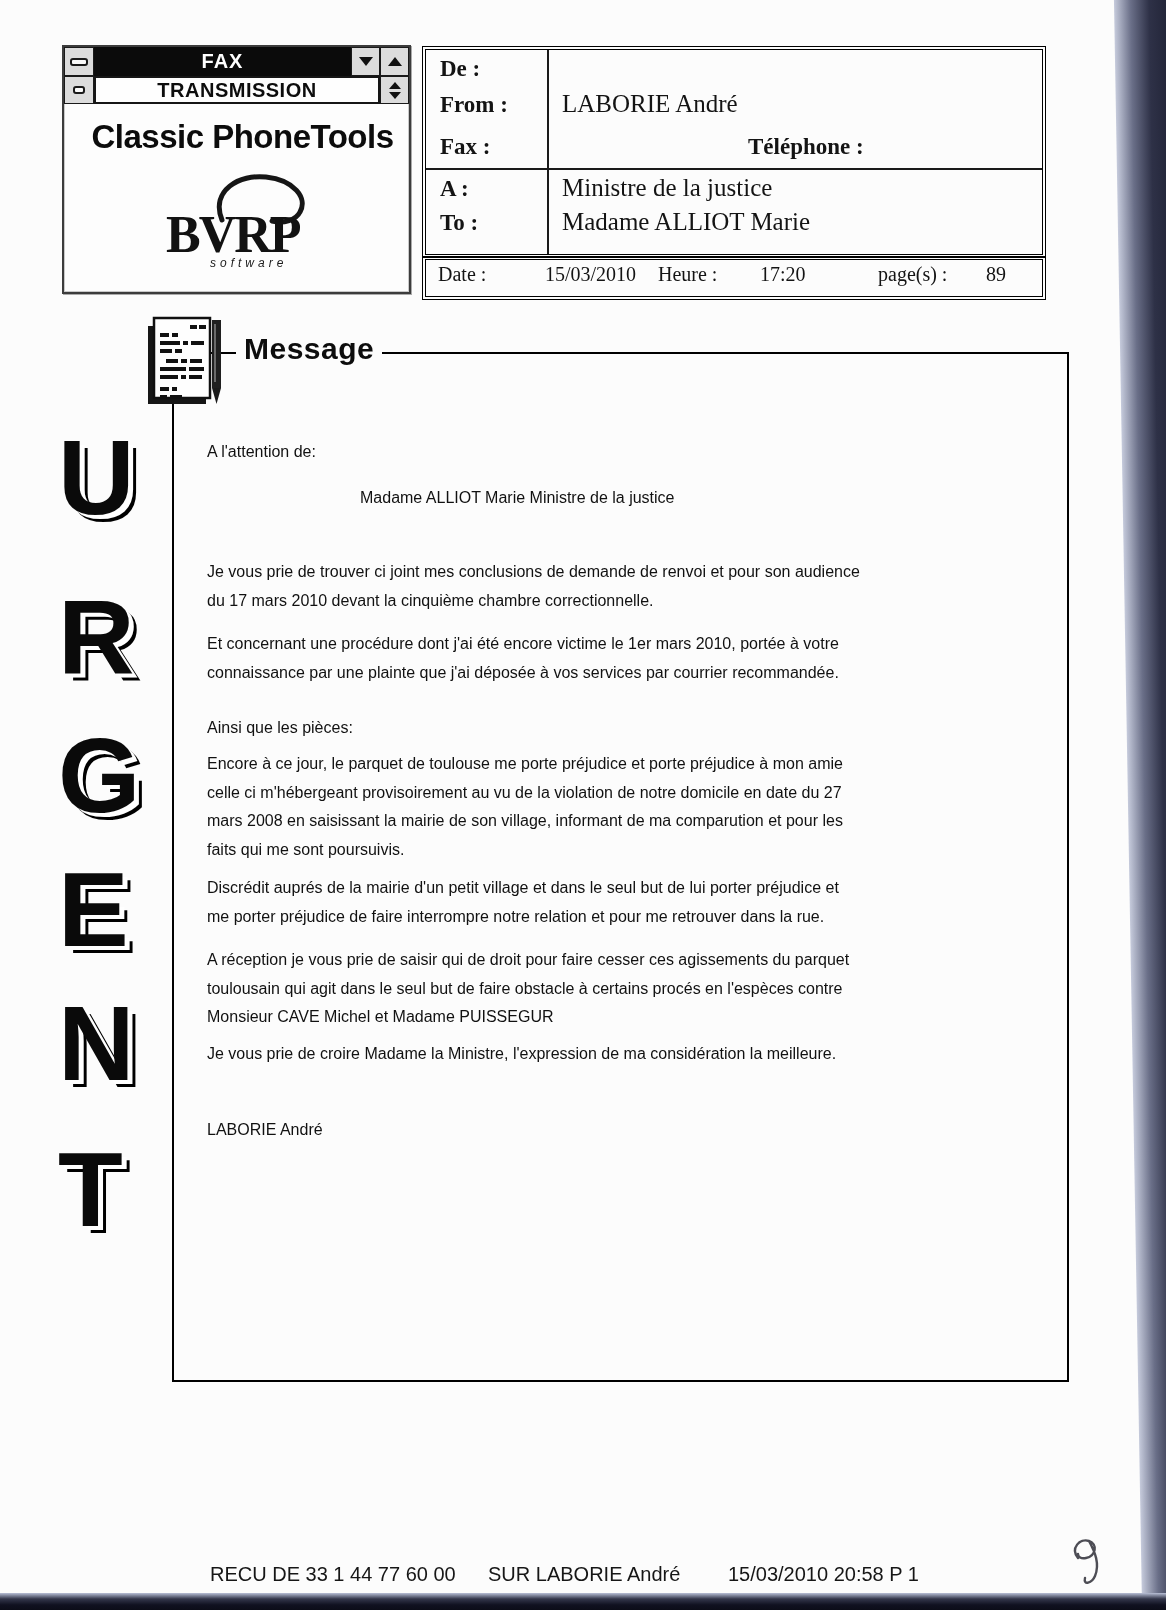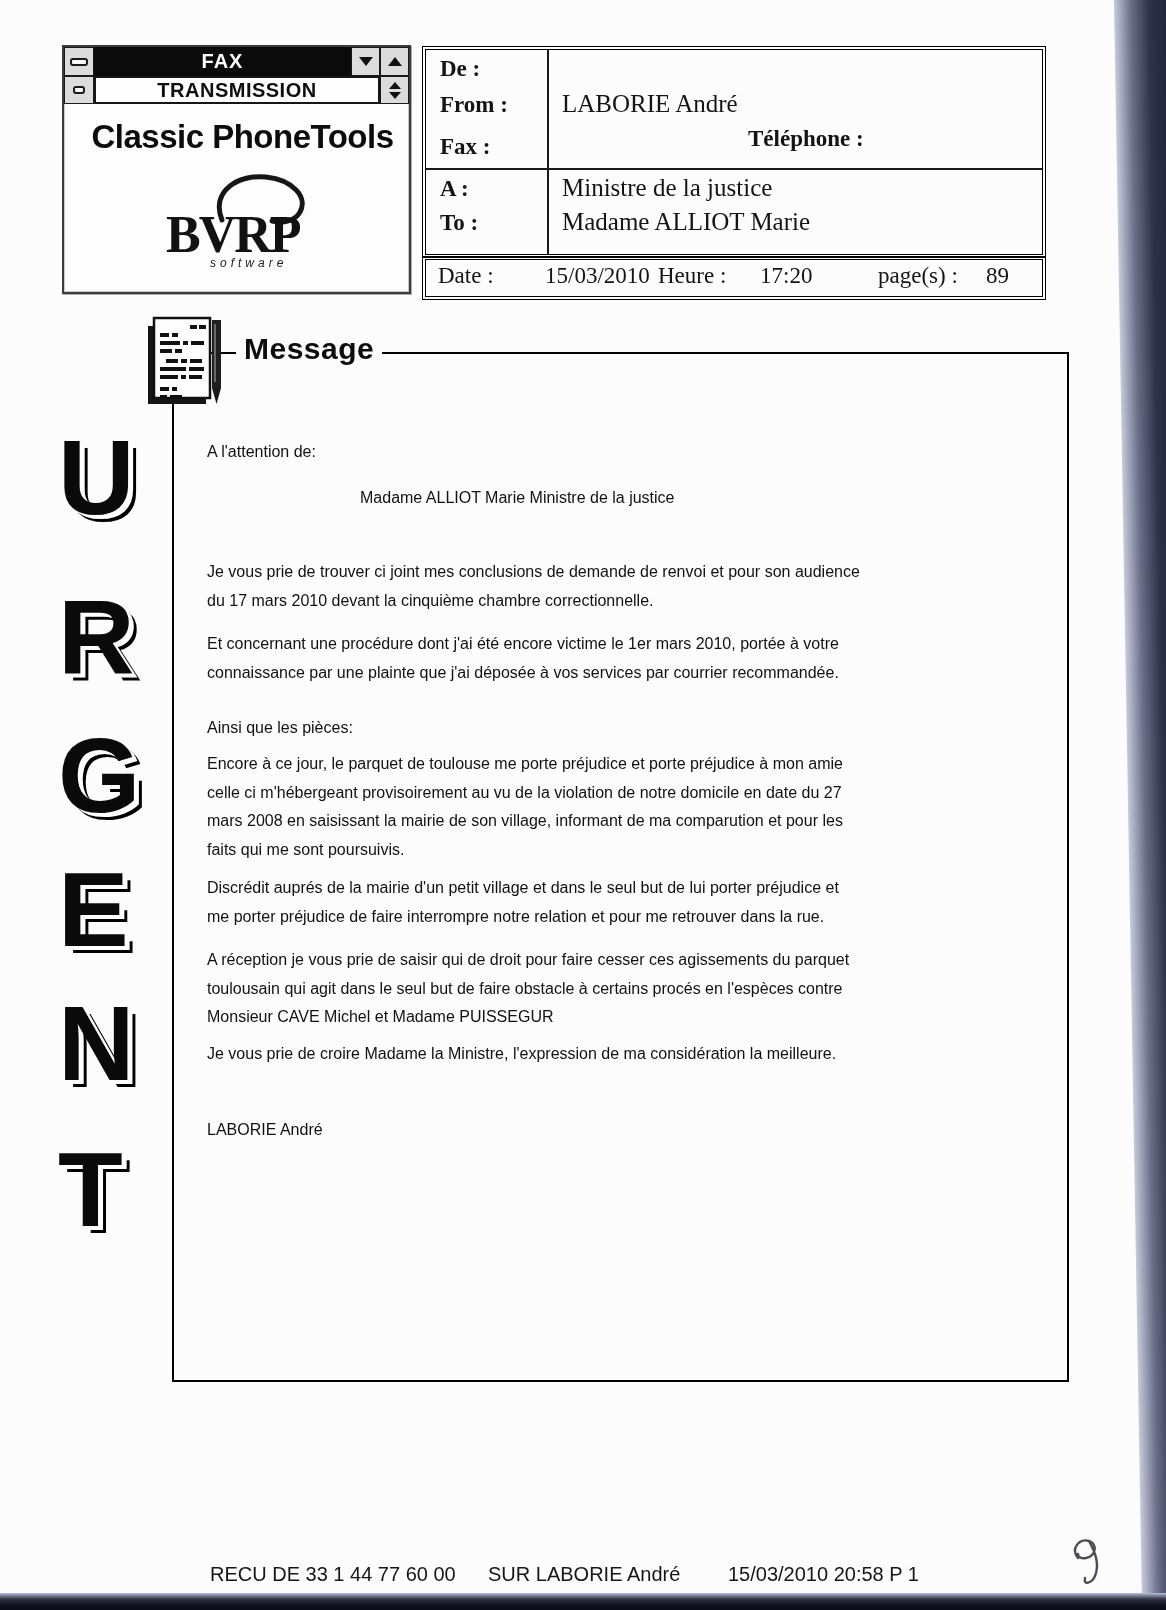--- a/index.html
+++ b/index.html
@@ -31,21 +31,21 @@
   .app-name{margin-top:14px;text-align:center;font-weight:bold;font-size:33px;letter-spacing:-.5px;color:#0c0c0c;padding-left:12px;}
   .logo-wrap{position:relative;width:170px;margin:8px auto 0;}
   
   .recipient-box{position:absolute;left:422px;top:46px;width:616px;height:204px;border:4px double #000;
                  font-family:"Liberation Serif",serif;}
   .recipient-box .vdiv{position:absolute;left:121px;top:0;bottom:0;width:2px;background:#1a1a1a;}
   .recipient-box .hrule{position:absolute;left:0;right:0;top:118px;height:2px;background:#1a1a1a;}
   .rb-label{position:absolute;font-weight:bold;font-size:23px;white-space:nowrap;}
   .rb-value{position:absolute;font-size:25px;white-space:nowrap;}
   .date-box{position:absolute;left:422px;top:256px;width:616px;height:36px;border:4px double #000;
-            font-family:"Liberation Serif",serif;font-size:23px;}
+            font-family:"Liberation Serif",serif;font-size:20px;}
   .date-box span{position:absolute;top:3px;white-space:nowrap;}
   
   .message-box{position:absolute;left:172px;top:352px;width:893px;height:1026px;border:2px solid #000000;}
   .message-legend{position:absolute;top:-22px;left:62px;background:#fcfcfc;padding:0 8px;
                   font-weight:bold;font-size:30px;color:#0d0d0d;letter-spacing:.5px;}
   .message-icon{position:absolute;top:-40px;left:-28px;}
   
   .urgent-letter{position:absolute;left:58px;font-weight:bold;font-size:106px;line-height:1;color:#0a0a0a;
                  font-family:"Liberation Sans",sans-serif;
                  text-shadow:5px 4px 0 #ffffff, 8px 7px 0 #000000;}
@@ -107,21 +107,21 @@
     </div>
   </div>
 
   <div class="recipient-box">
     <div class="vdiv"></div>
     <div class="hrule"></div>
     <span class="rb-label" style="left:14px;top:6px;">De :</span>
     <span class="rb-label" style="left:14px;top:42px;">From :</span>
     <span class="rb-value" style="left:136px;top:40px;">LABORIE André</span>
     <span class="rb-label" style="left:14px;top:84px;">Fax :</span>
-    <span class="rb-label" style="left:322px;top:76px;">Téléphone :</span>
+    <span class="rb-label" style="left:322px;top:84px;">Téléphone :</span>
     <span class="rb-label" style="left:14px;top:126px;">A :</span>
     <span class="rb-value" style="left:136px;top:124px;">Ministre de la justice</span>
     <span class="rb-label" style="left:14px;top:160px;">To :</span>
     <span class="rb-value" style="left:136px;top:158px;">Madame ALLIOT Marie</span>
   </div>
 
   <div class="date-box">
     <span style="left:12px;">Date :</span>
     <span style="left:86px;margin-left:33px;">15/03/2010</span>
     <span style="left:232px;">Heure :</span>

